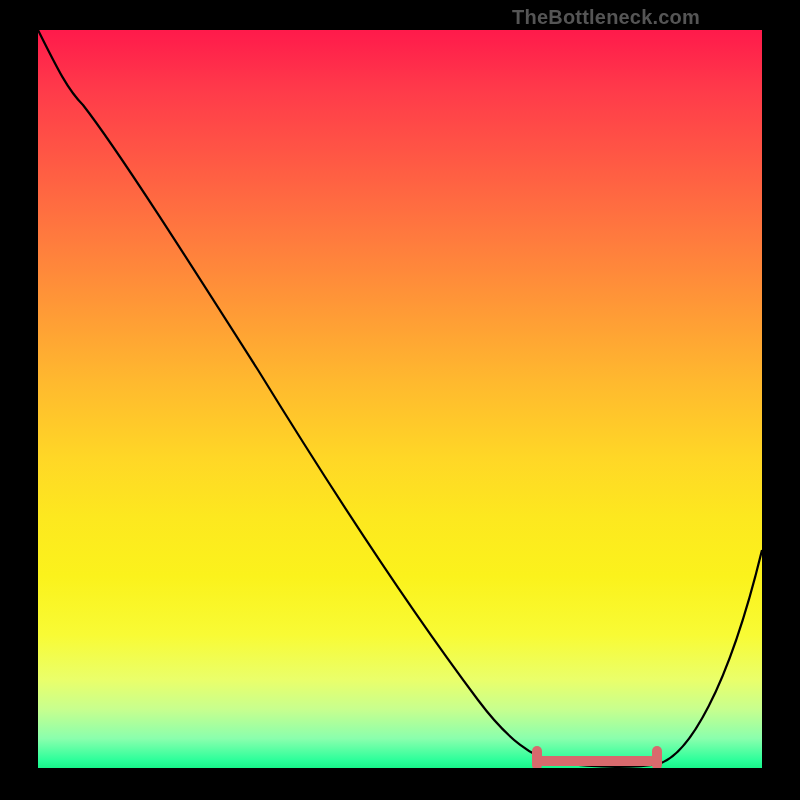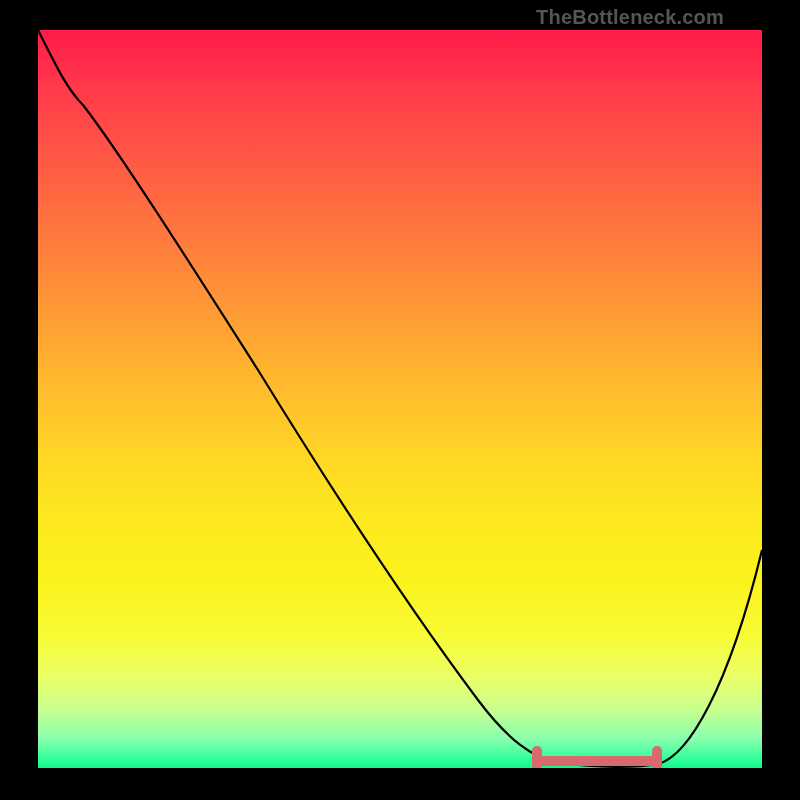--- a/index.html
+++ b/index.html
@@ -8,21 +8,20 @@
     width: 800px;
     height: 800px;
     background: #000;
     overflow: hidden;
     font-family: Arial, Helvetica, sans-serif;
   }
   .wrap {
     position: relative;
     width: 712px;
     height: 800px;
-    padding-left: 24px;
   }
   .watermark {
     position: absolute;
     top: 6px;
     right: 12px;
     color: #555;
     font-size: 20px;
     font-weight: 600;
     letter-spacing: 0.2px;
     z-index: 10;

